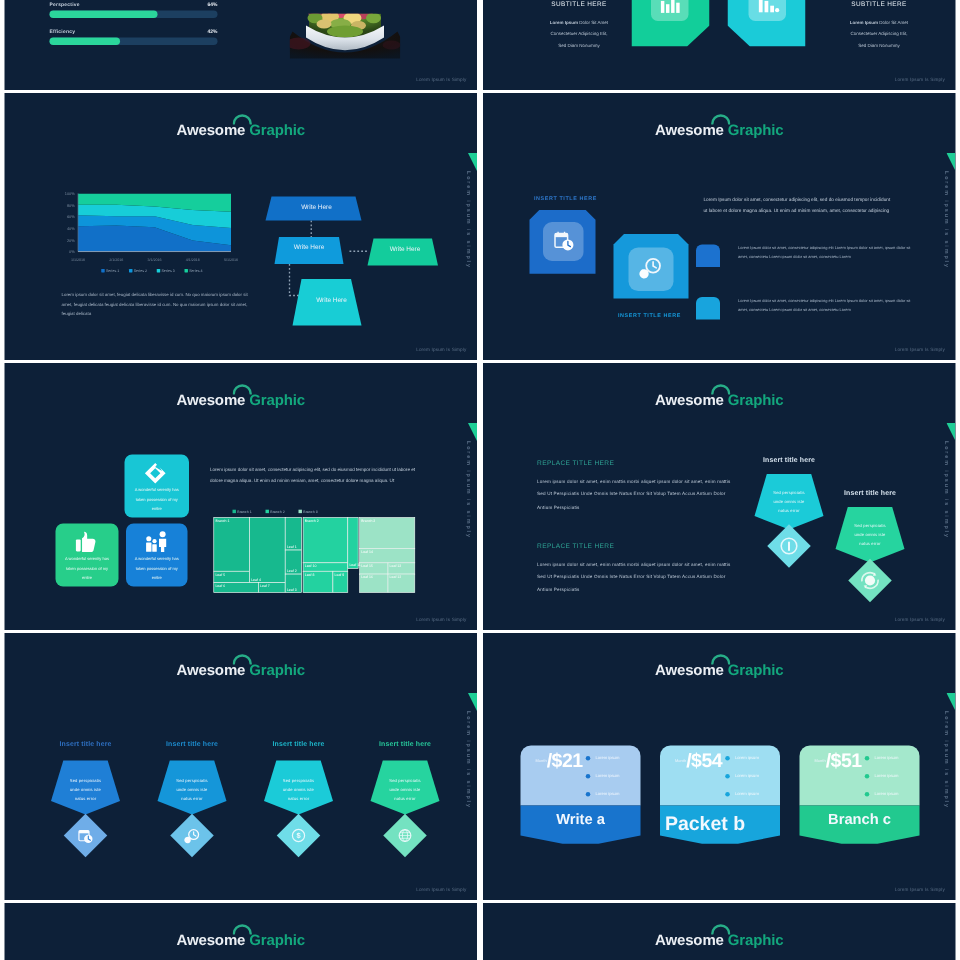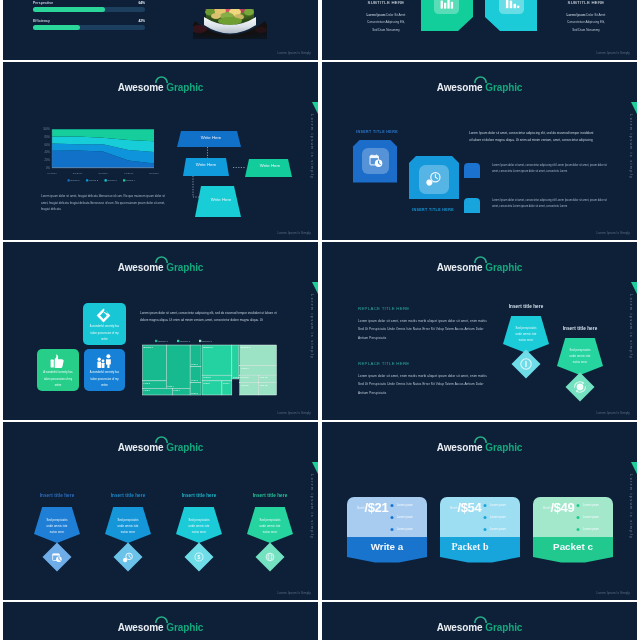--- a/index.html
+++ b/index.html
@@ -419,27 +419,27 @@
         <circle cx="256" cy="107.5" r="1.5" fill="#22C98F"></circle>
       </svg>
       <div class="abs" style="left:35px;top:76.0px;width:44px;text-align:left;white-space:nowrap;">
 <span style="font-size:2.6px;color:#EDF4FC;position:relative;top:-3.2px;letter-spacing:.05px;">Month</span><span style="font-size:13px;font-weight:bold;color:#FFFFFF;letter-spacing:-.35px;">/$21</span></div>
 <div class="abs" style="left:25px;top:119.2px;width:80px;text-align:center;font-size:9.8px;font-weight:bold;color:#F2F8FE;">Write a</div>
       <div class="abs" style="left:75px;top:81.6px;font-size:2.75px;color:#F4F9FE;">Lorem ipsum</div>
       <div class="abs" style="left:75px;top:93.6px;font-size:2.75px;color:#F4F9FE;">Lorem ipsum</div>
       <div class="abs" style="left:75px;top:105.6px;font-size:2.75px;color:#F4F9FE;">Lorem ipsum</div>
       <div class="abs" style="left:128px;top:76.0px;width:44px;text-align:left;white-space:nowrap;">
 <span style="font-size:2.6px;color:#EDF4FC;position:relative;top:-3.2px;letter-spacing:.05px;">Month</span><span style="font-size:13px;font-weight:bold;color:#FFFFFF;letter-spacing:-.35px;text-align:center;">/$54</span></div>
-<div class="abs" style="left:118px;top:119.2px;width:60px;text-align:center;font-size:10px;font-weight:bold;color:#F2F8FE;font-family:Liberation Serif, serif;">Packet b</div>
+<div class="abs" style="left:118px;top:119.2px;width:60px;text-align:center;font-size:13px;font-weight:bold;color:#F2F8FE;">Packet b</div>
       <div class="abs" style="left:168px;top:81.6px;font-size:2.75px;color:#F4F9FE;">Lorem ipsum</div>
       <div class="abs" style="left:168px;top:93.6px;font-size:2.75px;color:#F4F9FE;">Lorem ipsum</div>
       <div class="abs" style="left:168px;top:105.6px;font-size:2.75px;color:#F4F9FE;">Lorem ipsum</div>
       <div class="abs" style="left:221px;top:76.0px;width:44px;text-align:left;white-space:nowrap;">
-<span style="font-size:2.6px;color:#EDF4FC;position:relative;top:-3.2px;letter-spacing:.05px;">Month</span><span style="font-size:13px;font-weight:bold;color:#FFFFFF;letter-spacing:-.35px;">/$49</span></div>
-<div class="abs" style="left:211px;top:119.2px;width:80px;text-align:center;font-size:9.8px;font-weight:bold;color:#F2F8FE;">Packet c</div>
+<span style="font-size:2.6px;color:#EDF4FC;position:relative;top:-3.2px;letter-spacing:.05px;">Month</span><span style="font-size:13px;font-weight:bold;color:#FFFFFF;letter-spacing:-.35px;">/$51</span></div>
+<div class="abs" style="left:211px;top:119.2px;width:80px;text-align:center;font-size:9.8px;font-weight:bold;color:#F2F8FE;">Branch c</div>
       <div class="abs" style="left:261px;top:81.6px;font-size:2.75px;color:#F4F9FE;">Lorem ipsum</div>
       <div class="abs" style="left:261px;top:93.6px;font-size:2.75px;color:#F4F9FE;">Lorem ipsum</div>
       <div class="abs" style="left:261px;top:105.6px;font-size:2.75px;color:#F4F9FE;">Lorem ipsum</div>
       <div class="logo"><span class="logowrap"><svg class="arc" viewBox="0 0 13 8">
             <path d="M0.85 7.6 A5.65 5.65 0 0 1 12.15 7.6" fill="none" stroke="#27AE88" stroke-width="1.6" stroke-linecap="round"></path>
           </svg><span class="a">Awesome</span> <span class="g">Graphic</span></span></div>
       <div class="sidelab">Lorem ipsum is simply</div>
       <svg class="corner" viewBox="0 0 6 12">
         <path d="M6 0 L6 12 L0 0 Z" fill="#1ECE96"></path>
       </svg>

